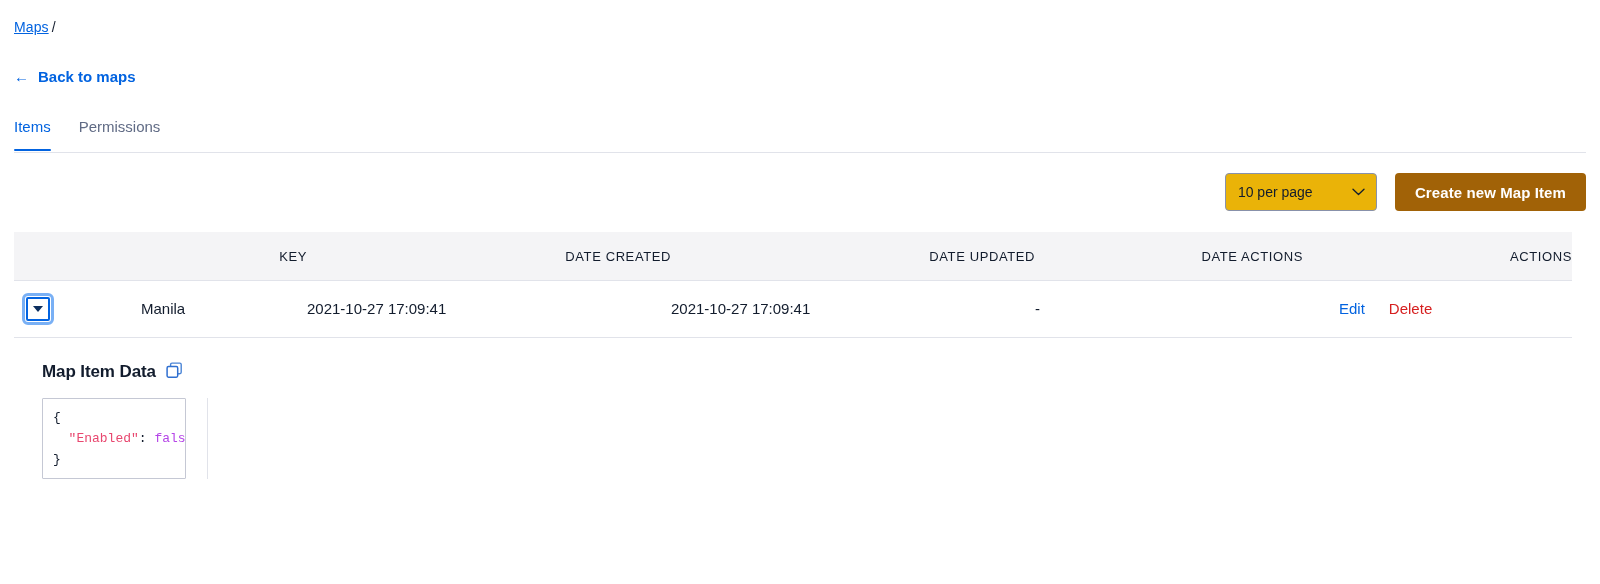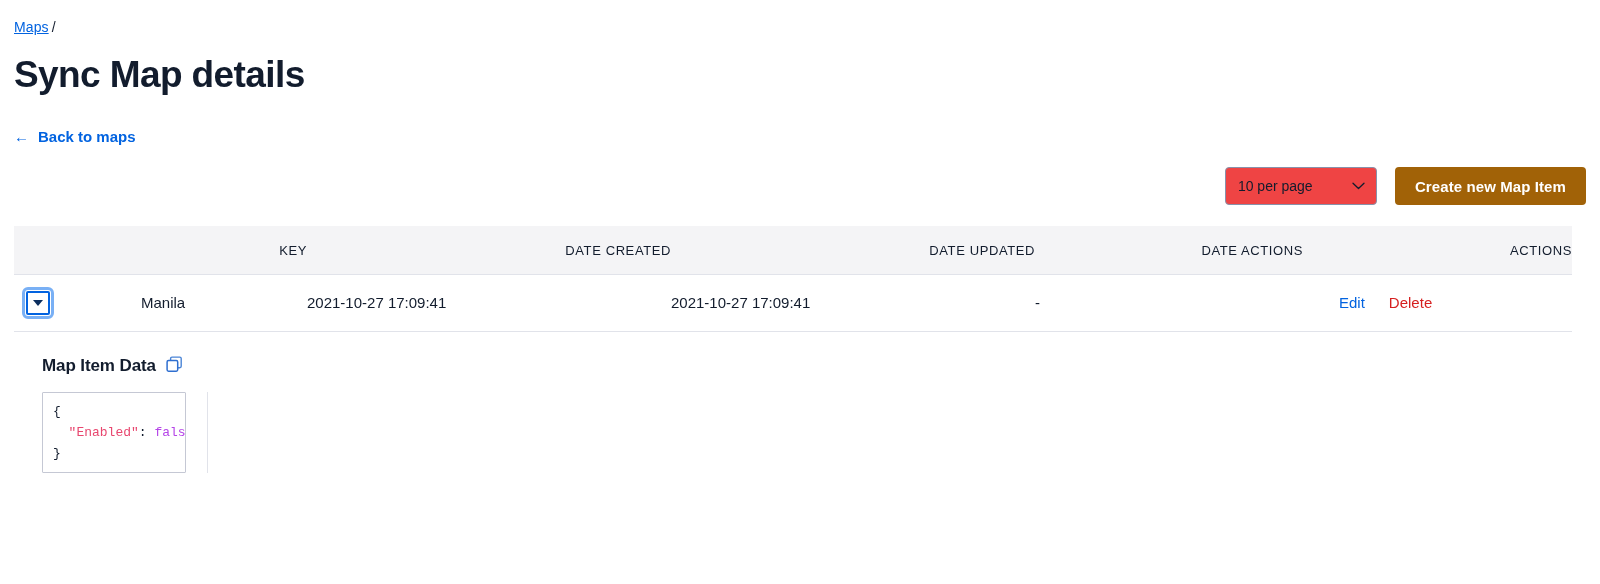--- a/index.html
+++ b/index.html
@@ -117,21 +117,21 @@
   .select-wrap {
     position: relative;
     width: 152px;
     height: 38px;
   }
   .per-page {
     width: 152px;
     height: 38px;
     border: 1px solid #8891aa;
     border-radius: 4px;
-    background: #ef4444;
+    background: #eab308;
     font-family: inherit;
     font-size: 14px;
     color: #121c2d;
     padding: 0 30px 0 12px;
     appearance: none;
     -webkit-appearance: none;
     cursor: pointer;
     line-height: 36px;
   }
   .select-chevron {
@@ -294,29 +294,32 @@
 <body>
 
 <div class="page">
 
   
   <div class="breadcrumb">
     <a href="#">Maps</a><span class="sep">/</span>
   </div>
 
   
-  <h1 class="page-title">Sync Map details</h1>
 
   
   <a class="back-link" href="#">
     <span class="back-arrow">←</span>
     <span>Back to maps</span>
   </a>
 
   
+  <div class="tabs">
+    <button class="tab active">Items</button>
+    <button class="tab">Permissions</button>
+  </div>
 
   
   <div class="toolbar">
     <div class="select-wrap">
       <select class="per-page">
         <option>10 per page</option>
       </select>
       <span class="select-chevron">
         <svg width="13" height="8" viewBox="0 0 13 8" fill="none" aria-hidden="true">
           <path d="M1 1.2 L6.5 6.5 L12 1.2" stroke="#121c2d" stroke-width="1.3" fill="none" stroke-linecap="round" stroke-linejoin="round"></path>

